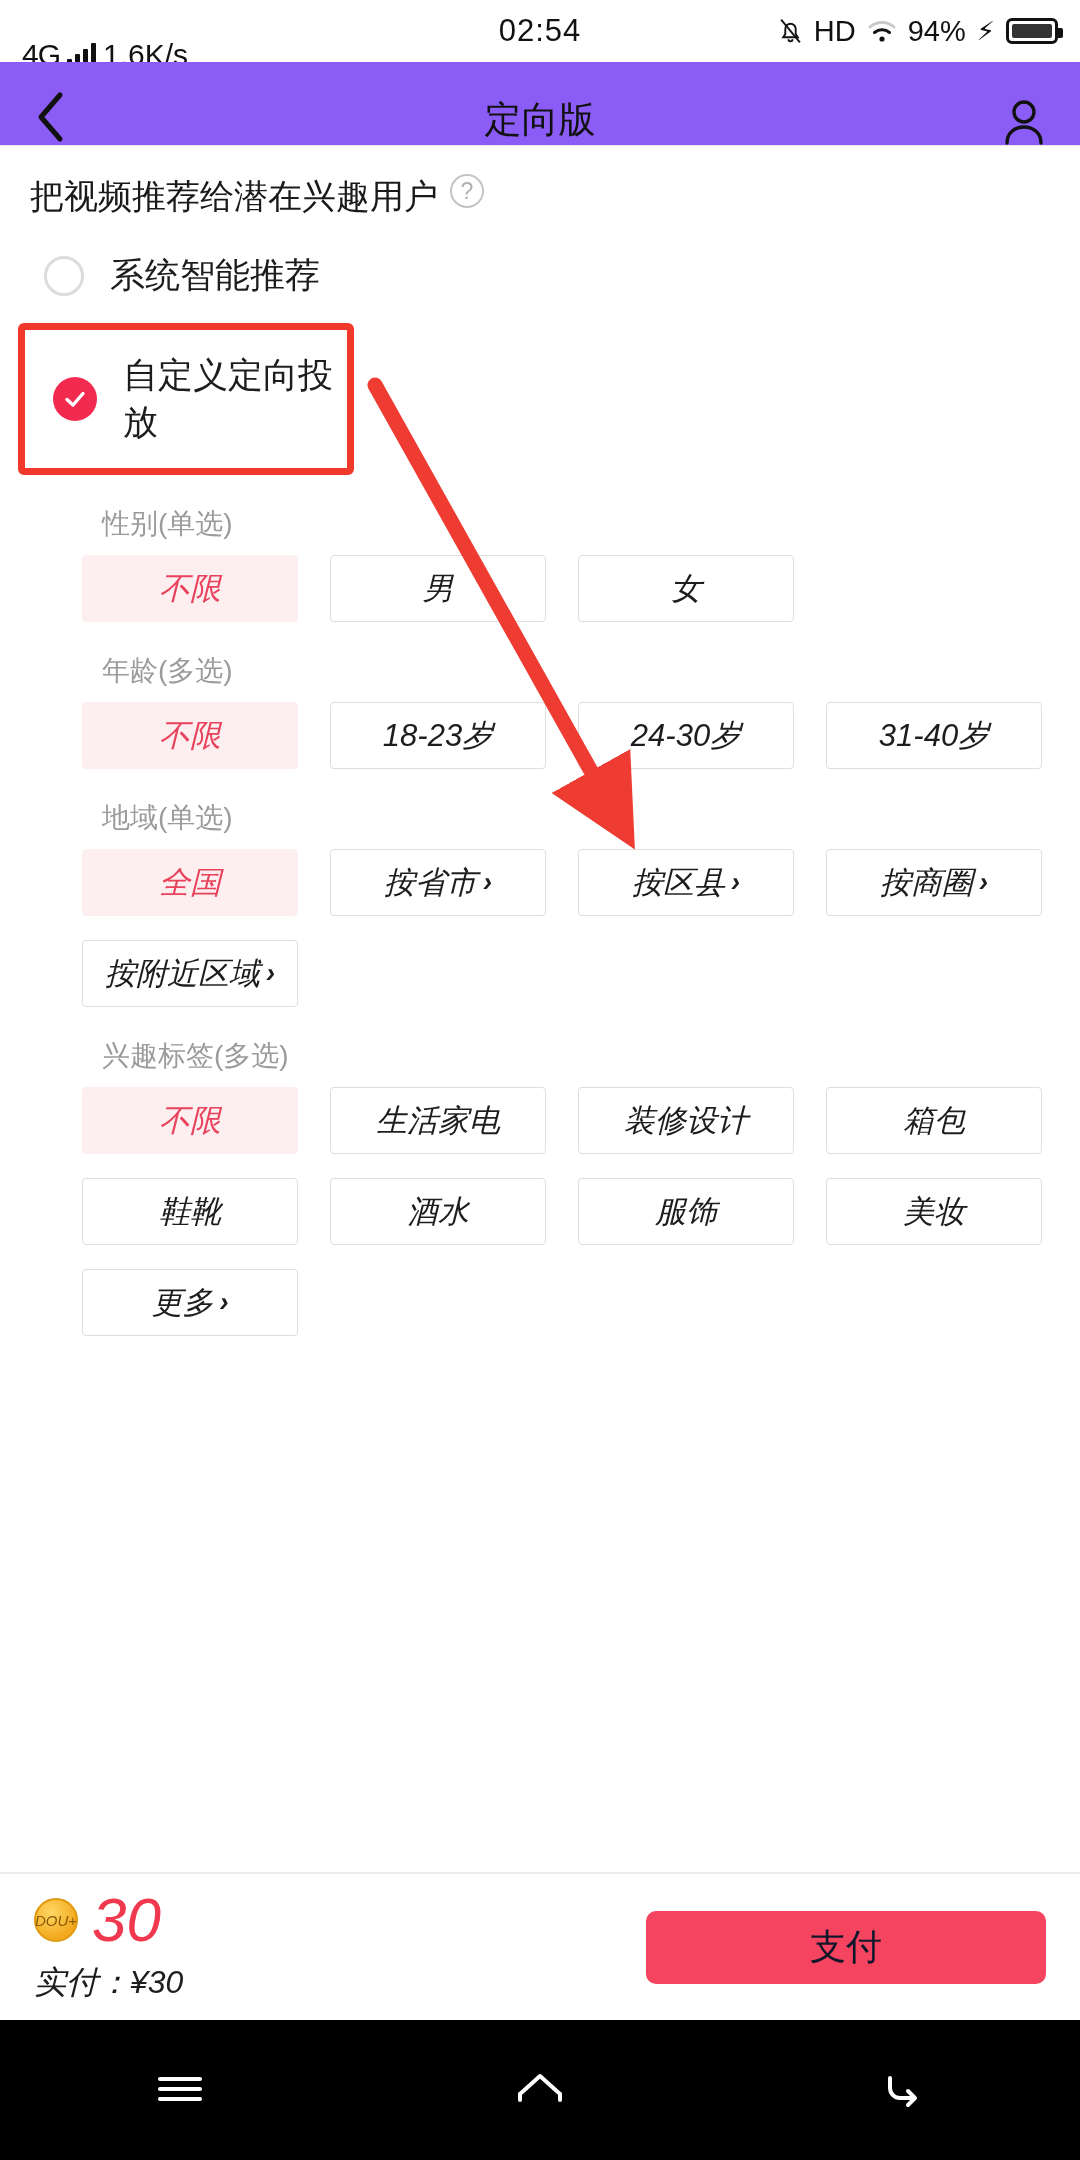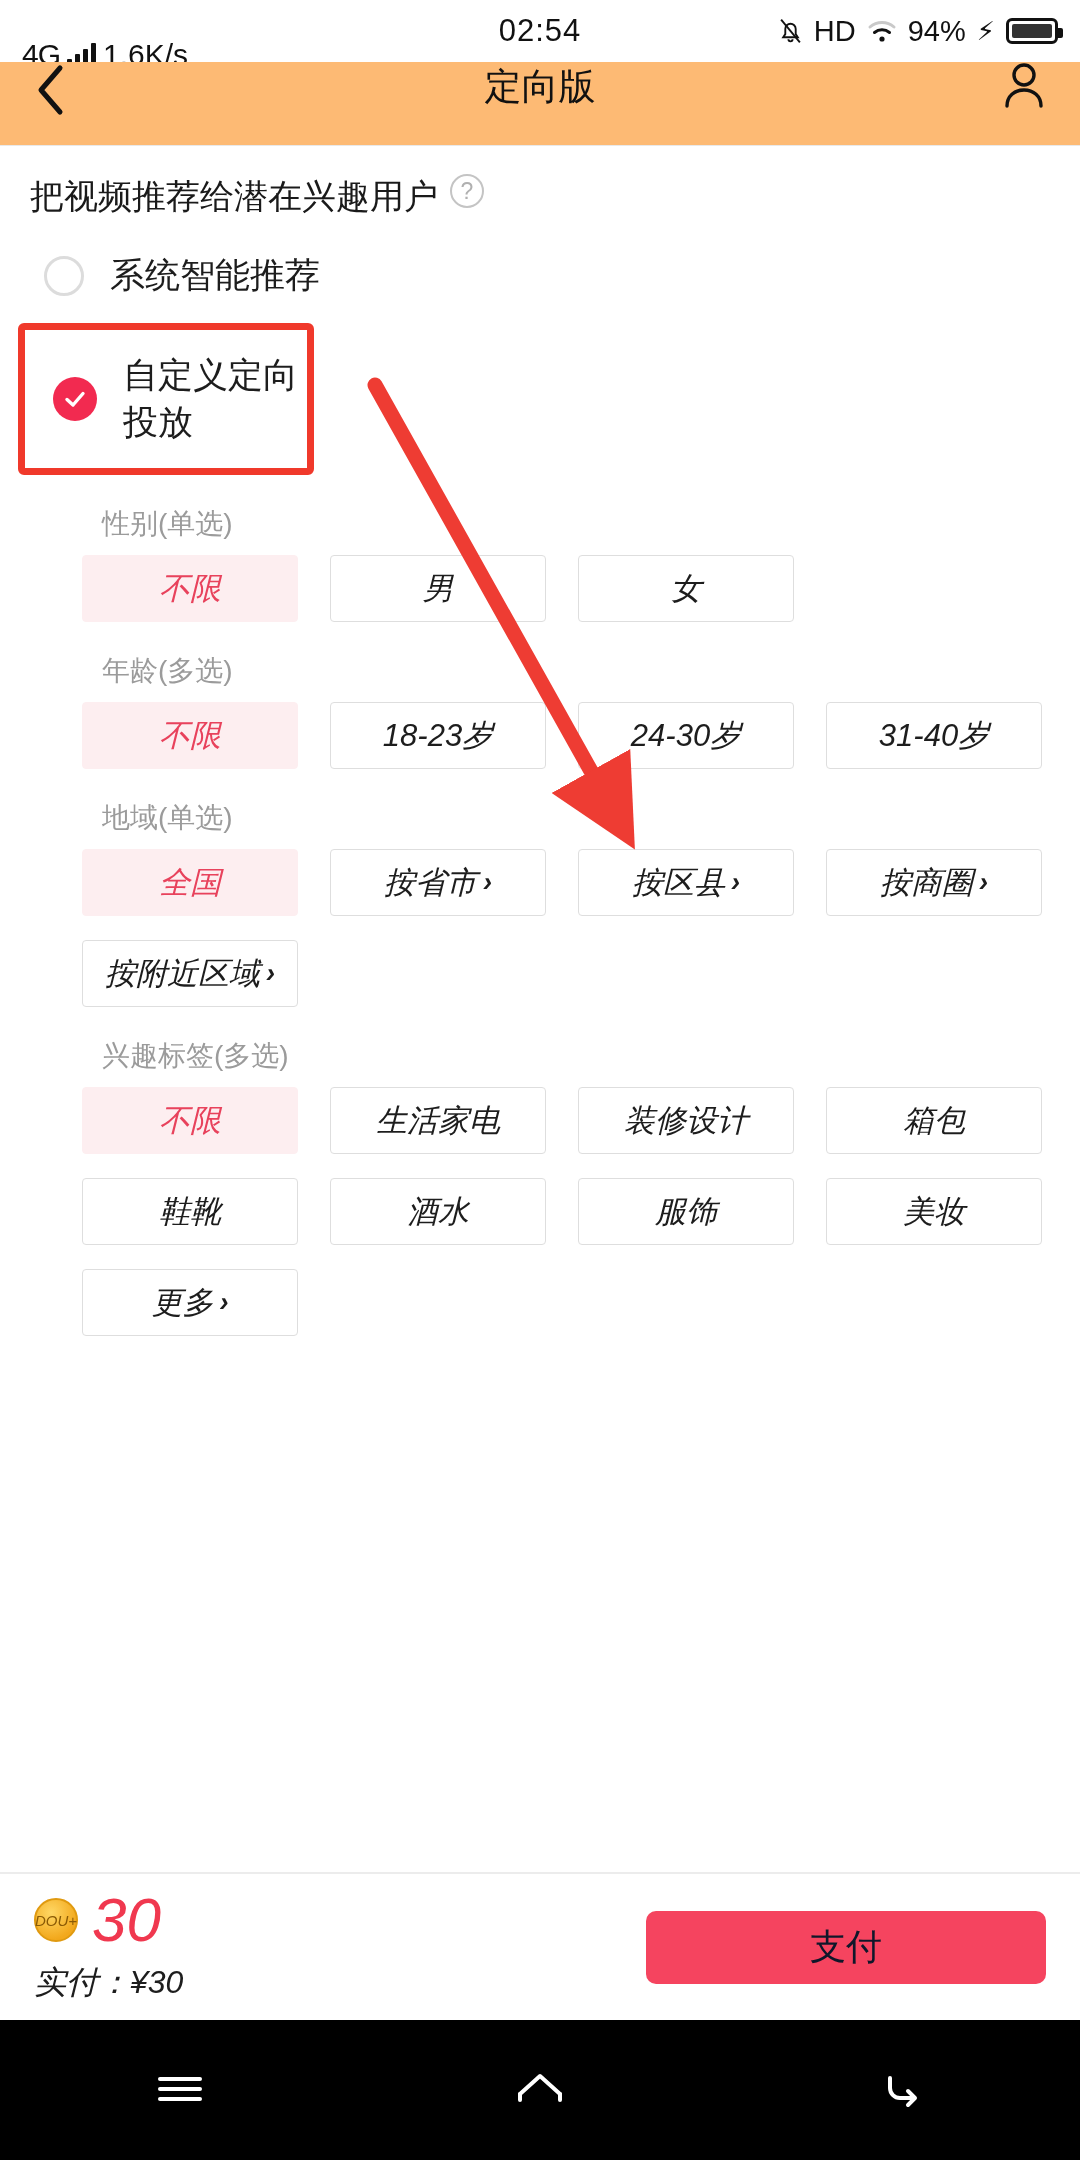--- a/index.html
+++ b/index.html
@@ -40,22 +40,22 @@
     position:relative; padding:3px;
   }
   .battery::after {
     content:""; position:absolute; right:-8px; top:7px;
     width:5px; height:10px; background:#111; border-radius:0 2px 2px 0;
   }
   .battery i { display:block; width:100%; height:100%; background:#333; border-radius:2px; }
 
   
   .navbar {
-    height:84px; display:flex; align-items:flex-start; position:relative;
-    padding:0 34px; border-bottom:1px solid #e9e9e9; background:#fdba74;
+    height:84px; display:flex; align-items:flex-end; position:relative;
+    padding:0 34px; border-bottom:1px solid #e9e9e9; background:#8b5cf6;
   }
   .back-chev { width:34px; height:56px; cursor:pointer; }
   .nav-title {
     position:absolute; left:0; right:0; text-align:center;
     font-size:37px; color:#111; font-weight:500;
   }
   .person { margin-left:auto; width:44px; height:46px; z-index:2; }
 
   
   .content { padding:0 0 0 0; }
@@ -80,21 +80,21 @@
   }
   .radio-checked {
     width:44px; height:44px; border-radius:50%;
     background:#f22a50; flex:none;
     display:flex; align-items:center; justify-content:center;
   }
   .radio-checked svg { width:26px; height:26px; }
   .radio-label { font-size:35px; color:#1d1d1d; }
 
   .highlight-box {
-    position:relative; margin:0 0 0 18px; width:296px;
+    position:relative; margin:0 0 0 18px; width:336px;
     border:7px solid #f0392b; border-radius:6px;
   }
   .highlight-box .radio-row { padding:22px 0 22px 28px; }
 
   
   .section { padding:0 30px; }
   .sec-label {
     font-size:28px; color:#9b9b9b; padding:30px 0 12px 72px;
   }
   .chip-grid {

